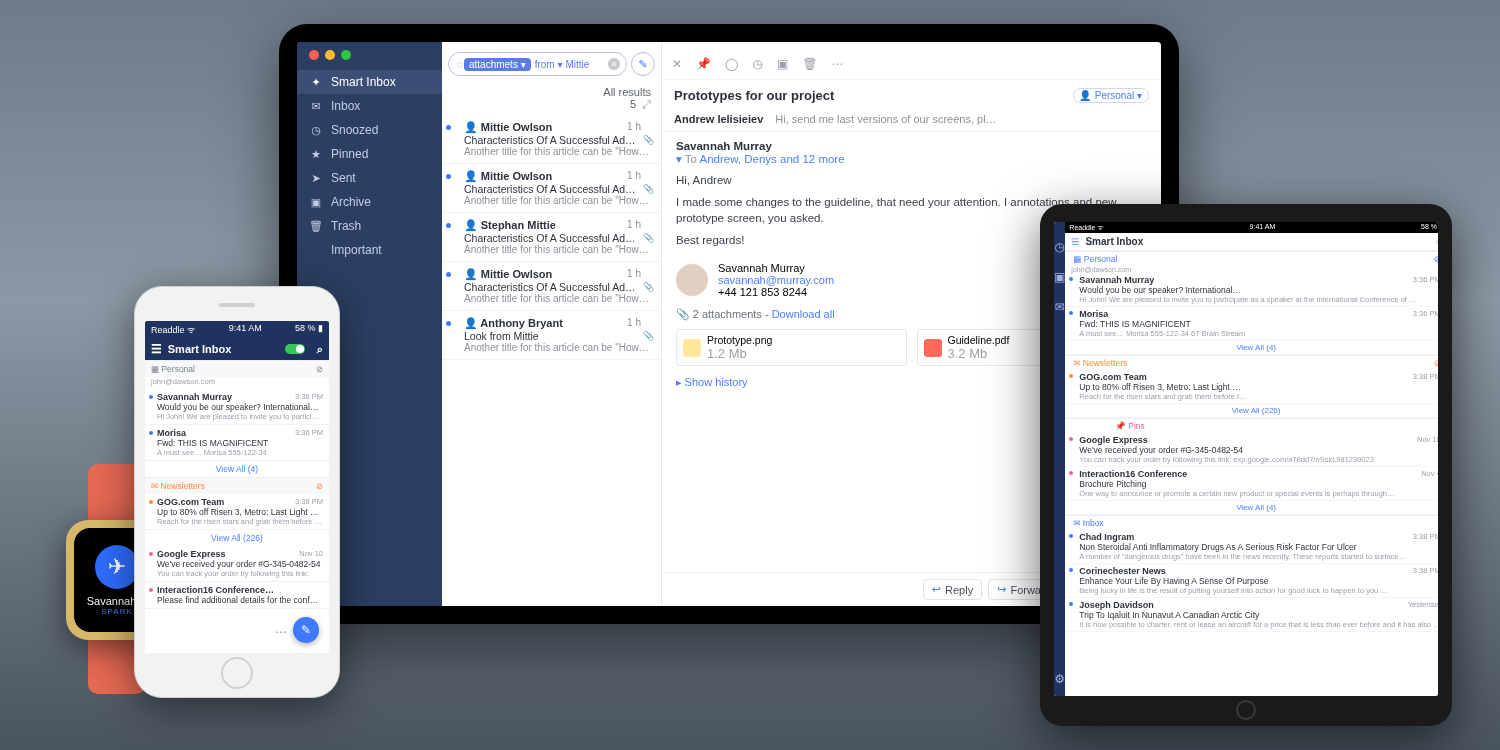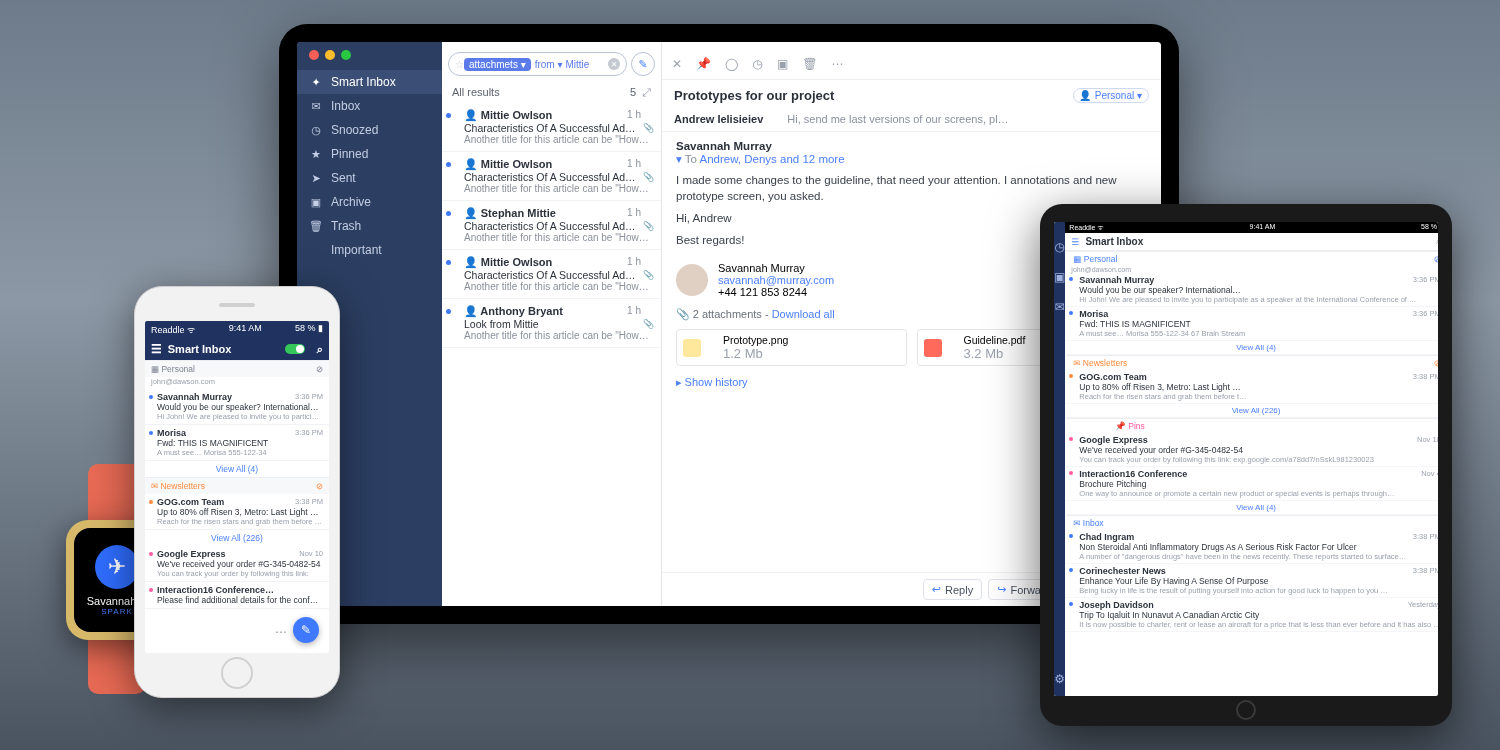--- a/index.html
+++ b/index.html
@@ -29,52 +29,52 @@
   .searchbar { height:32px; margin:6px 6px 0; display:flex; align-items:center; gap:4px;}
   .pillbox { flex:1; border:1px solid #b9c3d6; border-radius:14px; height:24px; display:flex; align-items:center;
              padding:0 6px; background:#fff; font-size:10px;}
   .pill { background:#5b7bea; color:#fff; border-radius:4px; padding:1px 5px; display:inline-flex; align-items:center; gap:3px;}
   .from { color:#5b7bea; margin-left:4px;}
   .searchtext { color:#5b7bea; margin-left:3px;}
   .clear { margin-left:auto; width:12px;height:12px;border-radius:50%;background:#c4c8cf;color:#fff;
            display:flex;align-items:center;justify-content:center; font-size:8px;}
   .pen { width:24px;height:24px;border:1px solid #b9c3d6;border-radius:50%;display:flex;align-items:center;
          justify-content:center; color:#4b80ff; font-size:11px;}
-  .all-res { display:flex; align-items:flex-start; justify-content:space-between; padding:6px 10px 4px;
-             font-size:11px; color:#5b6270;}
+  .all-res { display:flex; align-items:flex-end; justify-content:space-between; padding:6px 10px 4px;
+             font-size:11px; color:#5b6270;flex-direction:column;}
   .msg { padding:6px 10px; border-bottom:1px solid #f1f2f5; position:relative;}
   .msg .dot { position:absolute; left:4px; top:10px; width:5px;height:5px;border-radius:50%;background:#3e79ff;}
   .msg .name { font-size:11px; font-weight:600; color:#2c323c; padding-left:12px;}
   .msg .subj { font-size:10.5px; color:#2c323c; padding-left:12px; white-space:nowrap; overflow:hidden; text-overflow:ellipsis;}
   .msg .prev { font-size:10px; color:#8b919c; padding-left:12px; white-space:nowrap; overflow:hidden; text-overflow:ellipsis;}
   .msg .time { position:absolute; right:20px; top:6px; font-size:10px; color:#8b919c;}
   .msg .clip { position:absolute; right:6px; top:20px; font-size:9px; color:#4b80ff;}
   
   .reader { flex:1; background:#fff; height:100%; display:flex; flex-direction:column;}
   .rtool { height:32px; margin-top:6px; padding:0 10px; display:flex; align-items:center; gap:14px;
            color:#9aa0ac; font-size:12px; border-bottom:1px solid #eef0f4;}
   .rtool span { cursor:pointer;}
   .rhead { display:flex; align-items:center; justify-content:space-between; padding:8px 12px 6px;}
   .rhead h4 { font-size:13px; font-weight:600; color:#2c323c;}
   .badge { font-size:10px; color:#4b80ff; border:1px solid #cfd9f4; border-radius:10px; padding:1px 6px;}
-  .threadrow { padding:4px 12px 6px; font-size:11px; color:#8b919c; display:flex; gap:24px;
+  .threadrow { padding:4px 12px 6px; font-size:11px; color:#8b919c; display:flex; gap:12px;
                border-bottom:1px solid #eef0f4;}
   .threadrow .tn { color:#2c323c; font-weight:600;}
   .body { padding:8px 14px; font-size:11.5px; color:#3a404c; }
   .body .from2 { font-weight:600; color:#2c323c;}
   .body .toline { color:#8b919c;}
   .body .toline a { color:#4b80ff; text-decoration:none;}
   .body p { margin-top:6px; line-height:1.4;}
   .sig { padding:6px 14px; display:flex; gap:10px; align-items:center; font-size:11px;}
   .sig .av { width:32px;height:32px;border-radius:50%;background:#e0cfc3;}
   .sig .em { color:#4b80ff;}
   .attline { padding:4px 14px; font-size:11px; color:#6b717d;}
   .attline a { color:#4b80ff; text-decoration:none;}
   .atts { display:flex; gap:10px; padding:4px 14px;}
-  .att { flex:1; border:1px solid #e4e6ea; border-radius:4px; padding:4px 6px; display:flex; gap:22px; align-items:center;
+  .att { flex:1; border:1px solid #e4e6ea; border-radius:4px; padding:4px 6px; display:flex; gap:6px; align-items:center;
          font-size:10.5px;}
   .att .ic { width:18px;height:18px; background:#ffe79b; border-radius:3px;}
   .att.pdf .ic { background:#ff6a5a;}
   .att .mb { color:#9aa0ac; font-size:13px; display:block;}
   .show-hist { padding:6px 14px; font-size:11px; color:#4b80ff;}
   .actions { margin-top:auto; border-top:1px solid #eef0f4; padding:6px; display:flex; gap:6px; justify-content:flex-end;}
   .actbtn { border:1px solid #e0e3e9; border-radius:4px; padding:3px 8px; font-size:11px; color:#4a5160;
             display:flex; align-items:center; gap:4px; cursor:pointer;}
   .actbtn .i { color:#4b80ff;}
   
@@ -277,22 +277,22 @@
           <span class="tn">Andrew Ielisieiev</span>
           <span>Hi, send me last versions of our screens, pl…</span>
         </div>
         <div class="body">
           <div class="from2">Savannah Murray</div>
           <div class="toline">
             <span style="color:#4b80ff;">▾ </span>
             <span>To </span>
             <a href="#">Andrew, Denys and 12 more</a>
           </div>
+          <p>Hi, Andrew</p>
           <p>I made some changes to the guideline, that need your attention. I annotations and new prototype screen, you asked.</p>
-          <p>Hi, Andrew</p>
           <p>Best regards!</p>
         </div>
         <div class="sig">
           <div class="av"></div>
           <div>
             <div>Savannah Murray</div>
             <div class="em">savannah@murray.com</div>
             <div>+44 121 853 8244</div>
           </div>
         </div>

